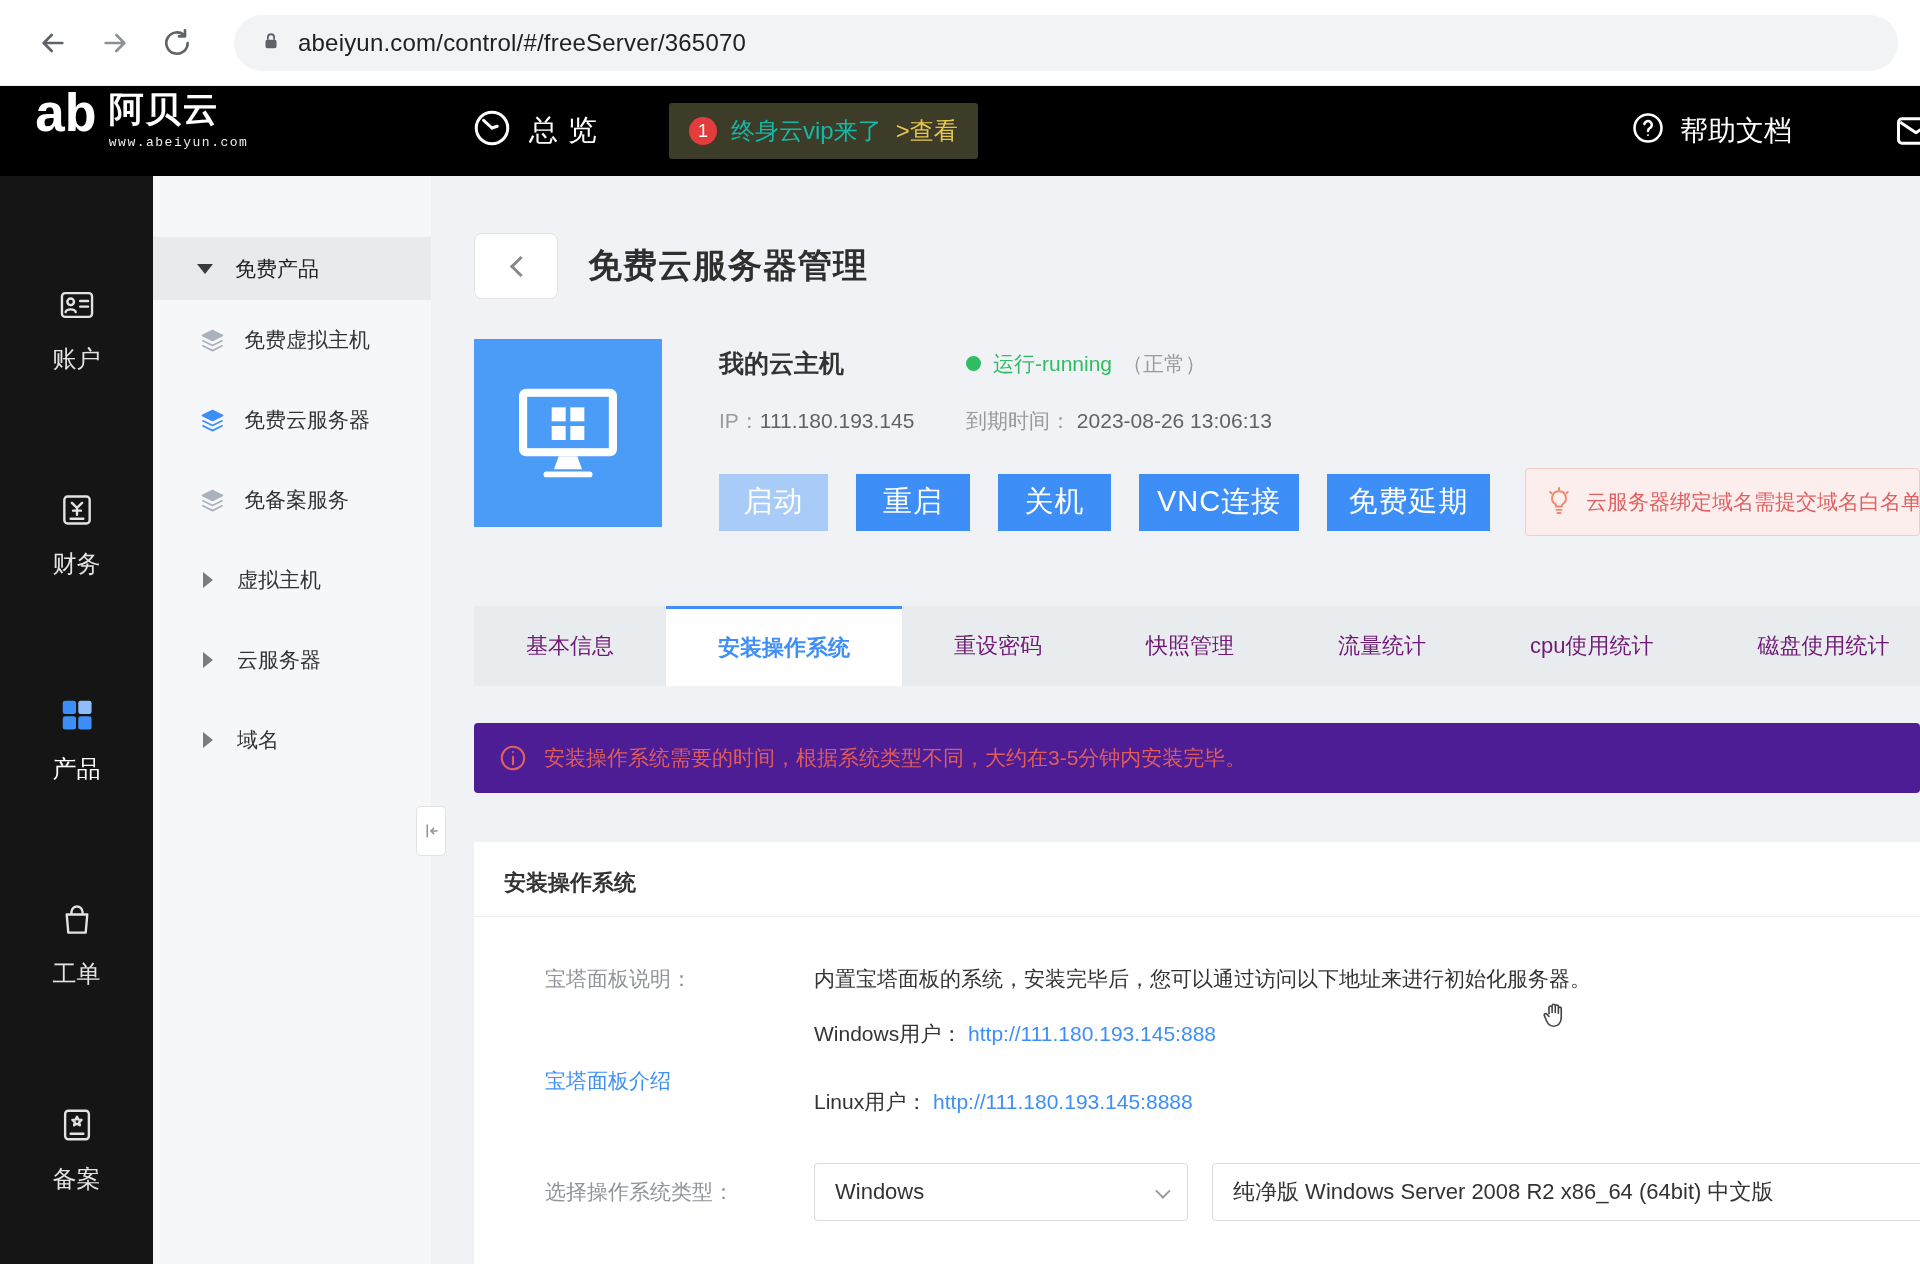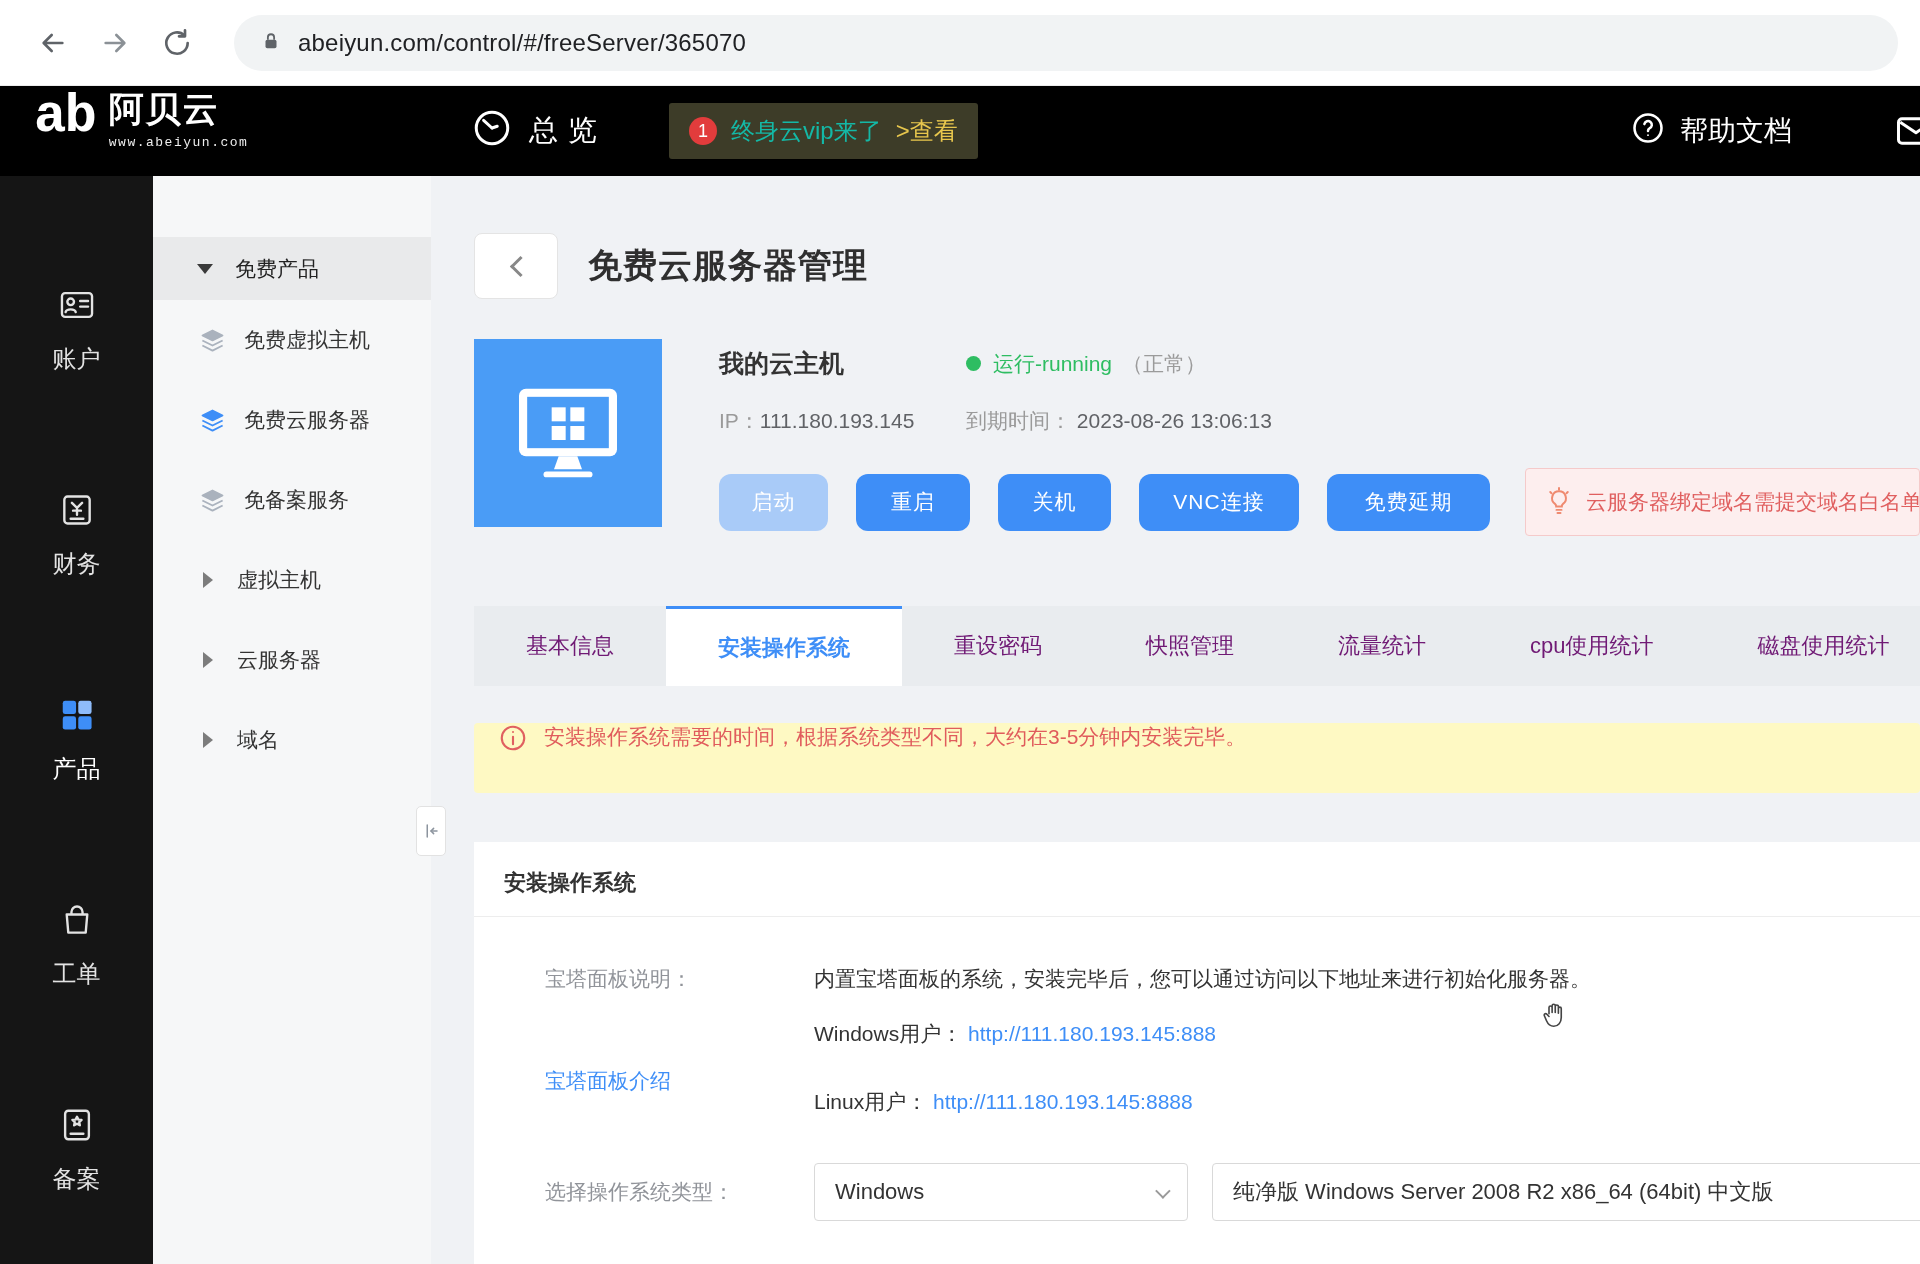--- a/index.html
+++ b/index.html
@@ -74,37 +74,37 @@
   .si-name { font-size:25px; font-weight:600; color:#333; width:247px; flex:none; }
   .si-status { display:flex; align-items:center; }
   .dot { width:15px; height:15px; border-radius:50%; background:#2ebd62; margin-right:12px; }
   .running { color:#2ebd62; font-size:21px; }
   .normal { color:#9b9b9b; font-size:21px; margin-left:10px; }
   .si-row2 { margin-top:27px; display:flex; font-size:21px; }
   .ip-wrap { width:247px; flex:none; color:#606266; }
   .g-label { color:#9a9a9a; }
   .expire-wrap { color:#606266; }
   .si-row3 { margin-top:33px; display:flex; align-items:center; min-width:0; }
-  .btn { height:57px; border-radius:12px; border:none; color:#fff; font-size:21px; cursor:pointer;
+  .btn { height:57px; border-radius:0; border:none; color:#fff; font-size:29px; cursor:pointer;
     display:flex; align-items:center; justify-content:center; margin-right:28px; flex:none;
     background:#3e8ef7; letter-spacing:1px; font-family:inherit; }
   .btn.disabled { background:#a9cbf8; }
   .w1{width:109px}.w2{width:114px}.w3{width:113px}.w4{width:160px}.w5{width:163px;margin-right:0;}
   .domain-notice { margin-left:35px; flex:1; height:68px; background:#fdeeee; border:1px solid #f5caca;
     border-radius:4px; display:flex; align-items:center; padding:0 18px; overflow:hidden;
     white-space:nowrap; color:#e05f5f; font-size:21px; min-width:0; }
   .domain-notice svg { margin-right:12px; flex:none; }
 
   .tabs { margin-top:70px; height:80px; background:#e9ecef; display:flex; overflow:hidden; }
   .tab { padding:0 52px; display:flex; align-items:center; font-size:22px; color:#701a75;
     white-space:nowrap; cursor:pointer; }
   .tab.active { background:#fff; color:#3e8ef7; border-top:3px solid #3e8ef7; font-weight:600; }
 
-  .alert { margin-top:37px; height:70px; background:#fef9c3; border-radius:4px; display:flex;
-    padding:0 24px; color:#e05c5c; font-size:21px; overflow:hidden; white-space:nowrap; }
+  .alert { margin-top:37px; height:70px; background:#4c1d95; border-radius:4px; display:flex;
+    align-items:center; padding:0 24px; color:#e05c5c; font-size:21px; overflow:hidden; white-space:nowrap; }
   .alert svg { margin-right:16px; flex:none; }
 
   .panel { margin-top:49px; background:#fff; height:620px; padding-top:14px; }
   .panel-header { padding:12px 0 18px 30px; font-size:22px; font-weight:700; color:#333;
     border-bottom:1px solid #ededed; }
   .form { padding:48px 0 0 71px; }
   .form-row { display:flex; }
   .f-label-col { width:269px; flex:none; font-size:21px; color:#909399; }
   .bt-intro { margin-top:74px; color:#3e8ef7; cursor:pointer; }
   .f-content { font-size:21px; color:#333; min-width:0; }

